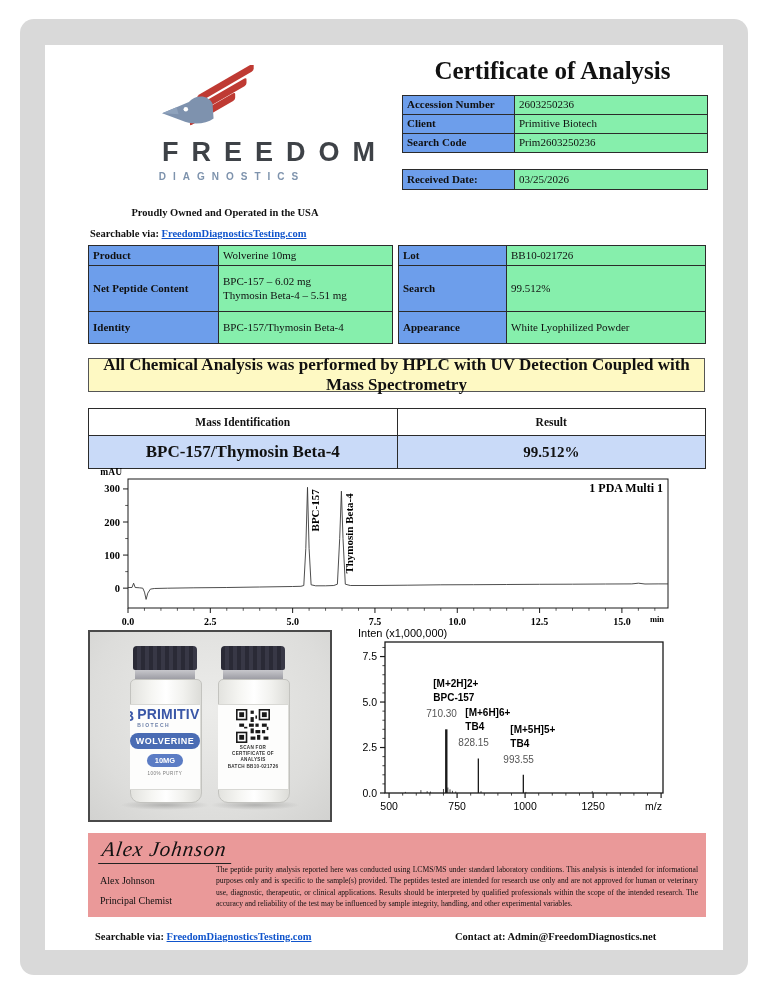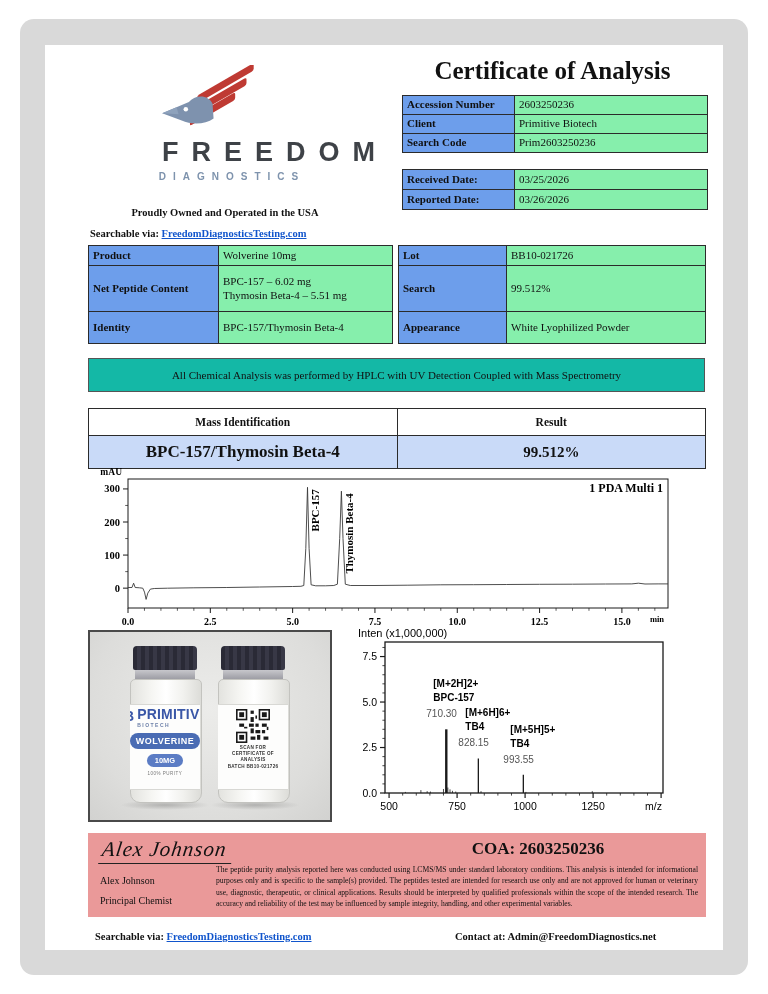--- a/index.html
+++ b/index.html
@@ -19,22 +19,22 @@
   a.doclink{color:#1155cc;text-decoration:underline;font-weight:bold;}
 
   .coa-title{font-weight:bold;font-size:25px;text-align:center;}
 
   
   table.info{border-collapse:collapse;table-layout:fixed;width:100%;}
   table.info td{border:1.5px solid #2b2b2b;font-size:11px;padding:2px 4px;vertical-align:middle;line-height:1.25;}
   td.lbl{background:#6d9eeb;font-weight:bold;}
   td.val{background:#86efac;white-space:pre-line;}
 
-  .banner{background:#14b8a6;border:1.5px solid #555;display:flex;align-items:center;justify-content:center;
-          font-weight:normal;font-size:11px;text-align:center;}
+  .banner{background:#fef9c3;border:1.5px solid #555;display:flex;align-items:center;justify-content:center;
+          font-weight:bold;font-size:17px;text-align:center;}
 
   table.mass{border-collapse:collapse;table-layout:fixed;width:100%;}
   table.mass td{border:1.5px solid #2b2b2b;text-align:center;vertical-align:middle;}
   .mass-h{font-weight:bold;font-size:11.5px;background:#ffffff;height:24px;}
   .mass-d1{font-weight:bold;font-size:17px;background:#c9daf8;height:30px;}
   .mass-d2{font-weight:bold;font-size:15px;background:#c9daf8;}
 
   
   .photo{border:2px solid #4a4a4a;background:radial-gradient(ellipse at 50% 40%, #ececea 0%, #dddddb 70%, #d2d2d0 100%);
          overflow:hidden;}
@@ -120,24 +120,20 @@
 
   <table class="info abs" style="left:357px;top:124px;width:306px;">
     <colgroup>
         <col style="width:112px">
         <col>
       </colgroup>
     <tbody>
         <tr style="height:20px">
       <td class="lbl">Received Date:</td>
       <td class="val">03/25/2026</td>
-        </tr>
-    <tr style="height:20px">
-      <td class="lbl">Reported Date:</td>
-      <td class="val">03/26/2026</td>
         </tr>
   </tbody>
     </table>
 
   <table class="info abs" style="left:43px;top:200px;width:305px;">
     <colgroup>
         <col style="width:130px">
         <col>
       </colgroup>
     <tbody>
@@ -391,21 +387,20 @@
       <text x="168.3335616438356" y="118.80722891566265" font-size="10" font-weight="bold" class="sans">TB4</text>
       <text x="168.3335616438356" y="104.80722891566265" font-size="10" font-weight="bold" class="sans">[M+5H]5+</text>
     </svg>
 
   <div class="abs sigblock" style="left:43px;top:788px;width:618px;height:84px;">
     <div class="abs" style="left:12px;top:4px;">
       <span class="signature">Alex Johnson</span>
     </div>
     <div class="abs sig-name" style="left:12px;top:42px;">Alex Johnson</div>
     <div class="abs sig-name" style="left:12px;top:62px;">Principal Chemist</div>
-    <div class="abs coa-num" style="left:300px;top:6px;width:300px;">COA: 2603250236</div>
     <div class="abs disclaimer" style="left:128px;top:31px;width:482px;">The peptide purity analysis reported here was conducted using LCMS/MS under standard laboratory conditions. This analysis is intended for informational purposes only and is specific to the sample(s) provided. The peptides tested are intended for research use only and are not approved for human or veterinary use, diagnostic, therapeutic, or clinical applications. Results should be interpreted by qualified professionals within the scope of the intended research. The accuracy and reliability of the test may be influenced by sample integrity, handling, and other experimental variables.</div>
   </div>
 
   <div class="abs footer-line" style="left:50px;top:886px;">
     <span>Searchable via:</span>
     <a href="#" class="doclink">FreedomDiagnosticsTesting.com</a>
   </div>
   <div class="abs footer-line" style="left:410px;top:886px;">Contact at: Admin@FreedomDiagnostics.net</div>
 
 </div>

